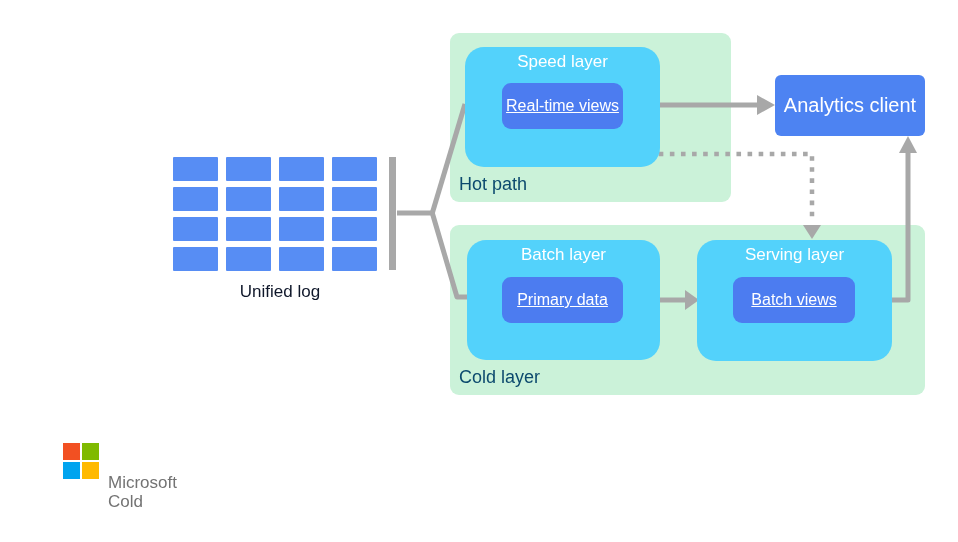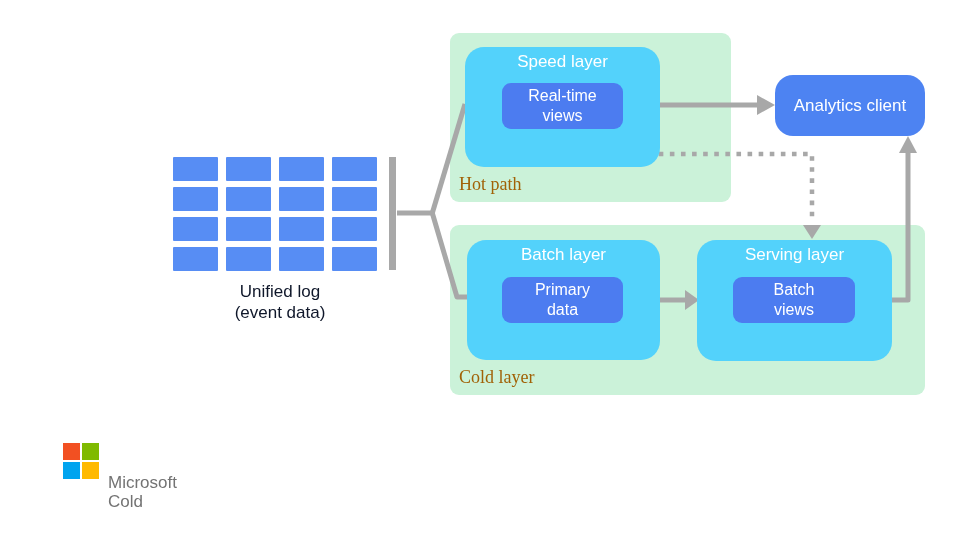--- a/index.html
+++ b/index.html
@@ -2,40 +2,40 @@
 <html><head>
 <meta charset="utf-8">
 <style>
   html,body{margin:0;padding:0;background:#fff;}
   body{font-family:"Liberation Sans",sans-serif;}
   .canvas{position:relative;width:958px;height:542px;background:#ffffff;overflow:hidden;}
 
   .path-box{position:absolute;background:#cbf2d9;border-radius:9px;z-index:1;}
   .hot-path{left:450px;top:33px;width:281px;height:169px;}
   .cold-path{left:450px;top:225px;width:475px;height:170px;}
-  .path-label{position:absolute;left:9px;bottom:7px;font-size:18px;color:#a16207;font-family:Liberation Serif, serif;}
+  .path-label{position:absolute;left:9px;bottom:7px;font-size:18px;color:#0c4a6e;}
 
   .connectors{position:absolute;left:0;top:0;z-index:2;pointer-events:none;}
 
   .layer-box{position:absolute;background:#53d2fb;border-radius:19px;color:#fff;z-index:3;}
   .speed-layer{left:465px;top:47px;width:195px;height:120px;}
   .batch-layer{left:467px;top:240px;width:193px;height:120px;}
   .serving-layer{left:697px;top:240px;width:195px;height:121px;}
   .layer-title{position:absolute;top:5px;left:0;right:0;text-align:center;font-size:17px;color:#ffffff;}
 
   .inner-box{position:absolute;background:#4c7cf0;border-radius:9px;color:#fff;
     display:flex;align-items:center;justify-content:center;text-align:center;
-    font-size:16px;line-height:20px;box-sizing:border-box;padding:0 24px;}
+    font-size:16px;line-height:20px;box-sizing:border-box;padding:0 2px;text-decoration:underline;}
   .speed-inner{left:37px;top:36px;width:121px;height:46px;}
   .batch-inner{left:35px;top:37px;width:121px;height:46px;}
   .serving-inner{left:36px;top:37px;width:122px;height:46px;}
 
   .client-box{position:absolute;left:775px;top:75px;width:150px;height:61px;
-    background:#4d83f2;border-radius:18px;color:#fff;z-index:3;
-    display:flex;align-items:center;justify-content:center;font-size:17px;}
+    background:#4d83f2;border-radius:6px;color:#fff;z-index:3;
+    display:flex;align-items:center;justify-content:center;font-size:20px;}
 
   .log-grid{position:absolute;left:173px;top:157px;z-index:3;display:grid;
     grid-template-columns:repeat(4,45px);grid-auto-rows:24px;column-gap:8px;row-gap:6px;}
   .log-cell{background:#578df4;border-radius:1px;}
   .log-bar{position:absolute;left:389px;top:157px;width:7px;height:113px;background:#a8a8a8;z-index:3;}
   .log-label{position:absolute;left:150px;top:281px;width:260px;text-align:center;
     font-size:17px;line-height:21px;color:#0f172a;z-index:3;}
 
   .logo{position:absolute;left:63px;top:443px;display:grid;z-index:3;
     grid-template-columns:17px 17px;grid-auto-rows:17px;gap:2px;}
@@ -89,21 +89,20 @@
     <div class="log-cell"></div>
     <div class="log-cell"></div>
     <div class="log-cell"></div>
     <div class="log-cell"></div>
     <div class="log-cell"></div>
     <div class="log-cell"></div>
   </div>
   <div class="log-bar"></div>
   <div class="log-label">
     <div>Unified log</div>
-    <div>(event data)</div>
   </div>
 
   <div class="layer-box speed-layer">
     <div class="layer-title">Speed layer</div>
     <div class="inner-box speed-inner">Real-time views</div>
   </div>
 
   <div class="layer-box batch-layer">
     <div class="layer-title">Batch layer</div>
     <div class="inner-box batch-inner">Primary data</div>

